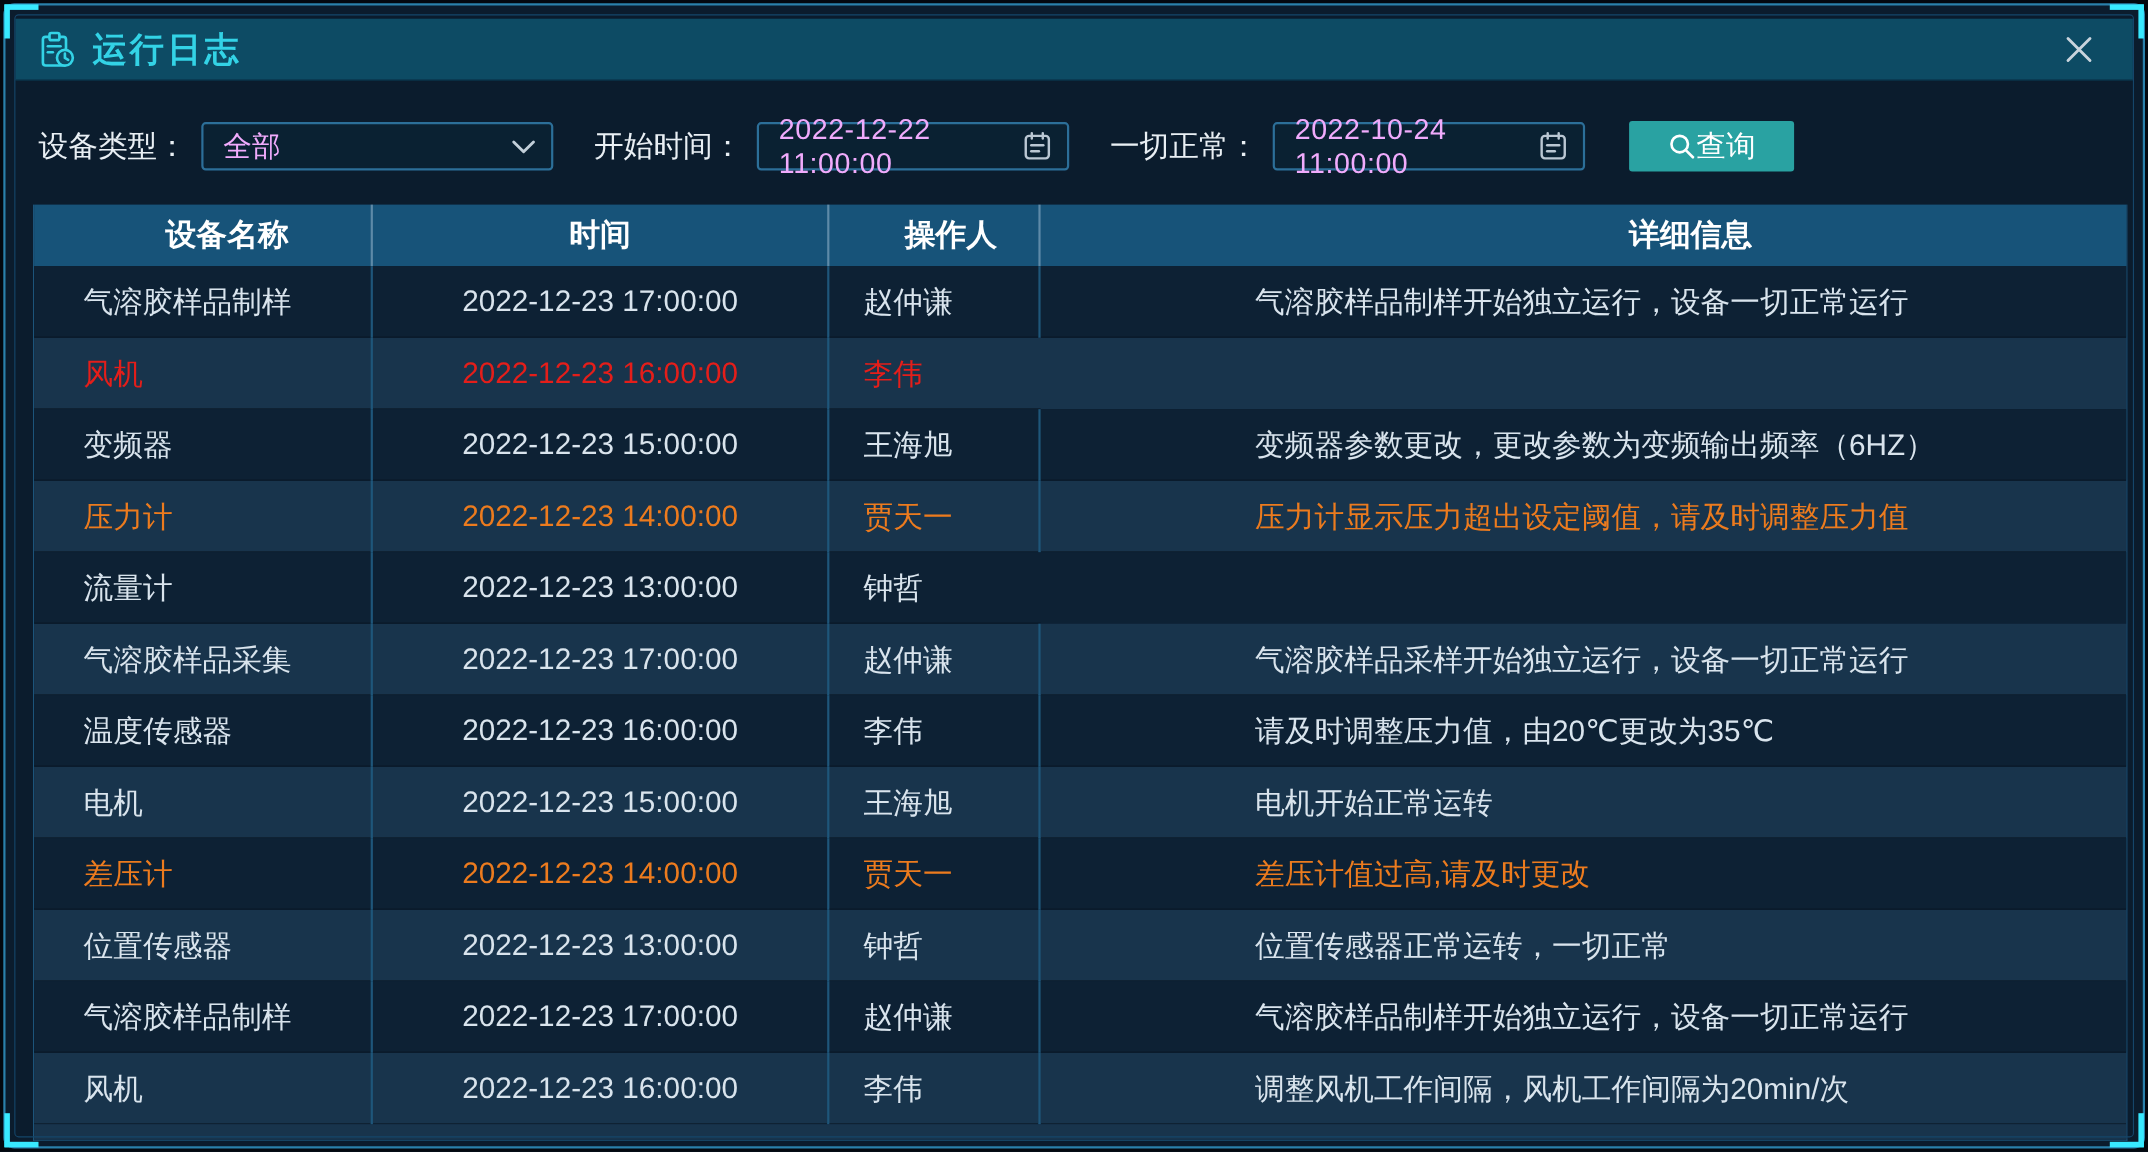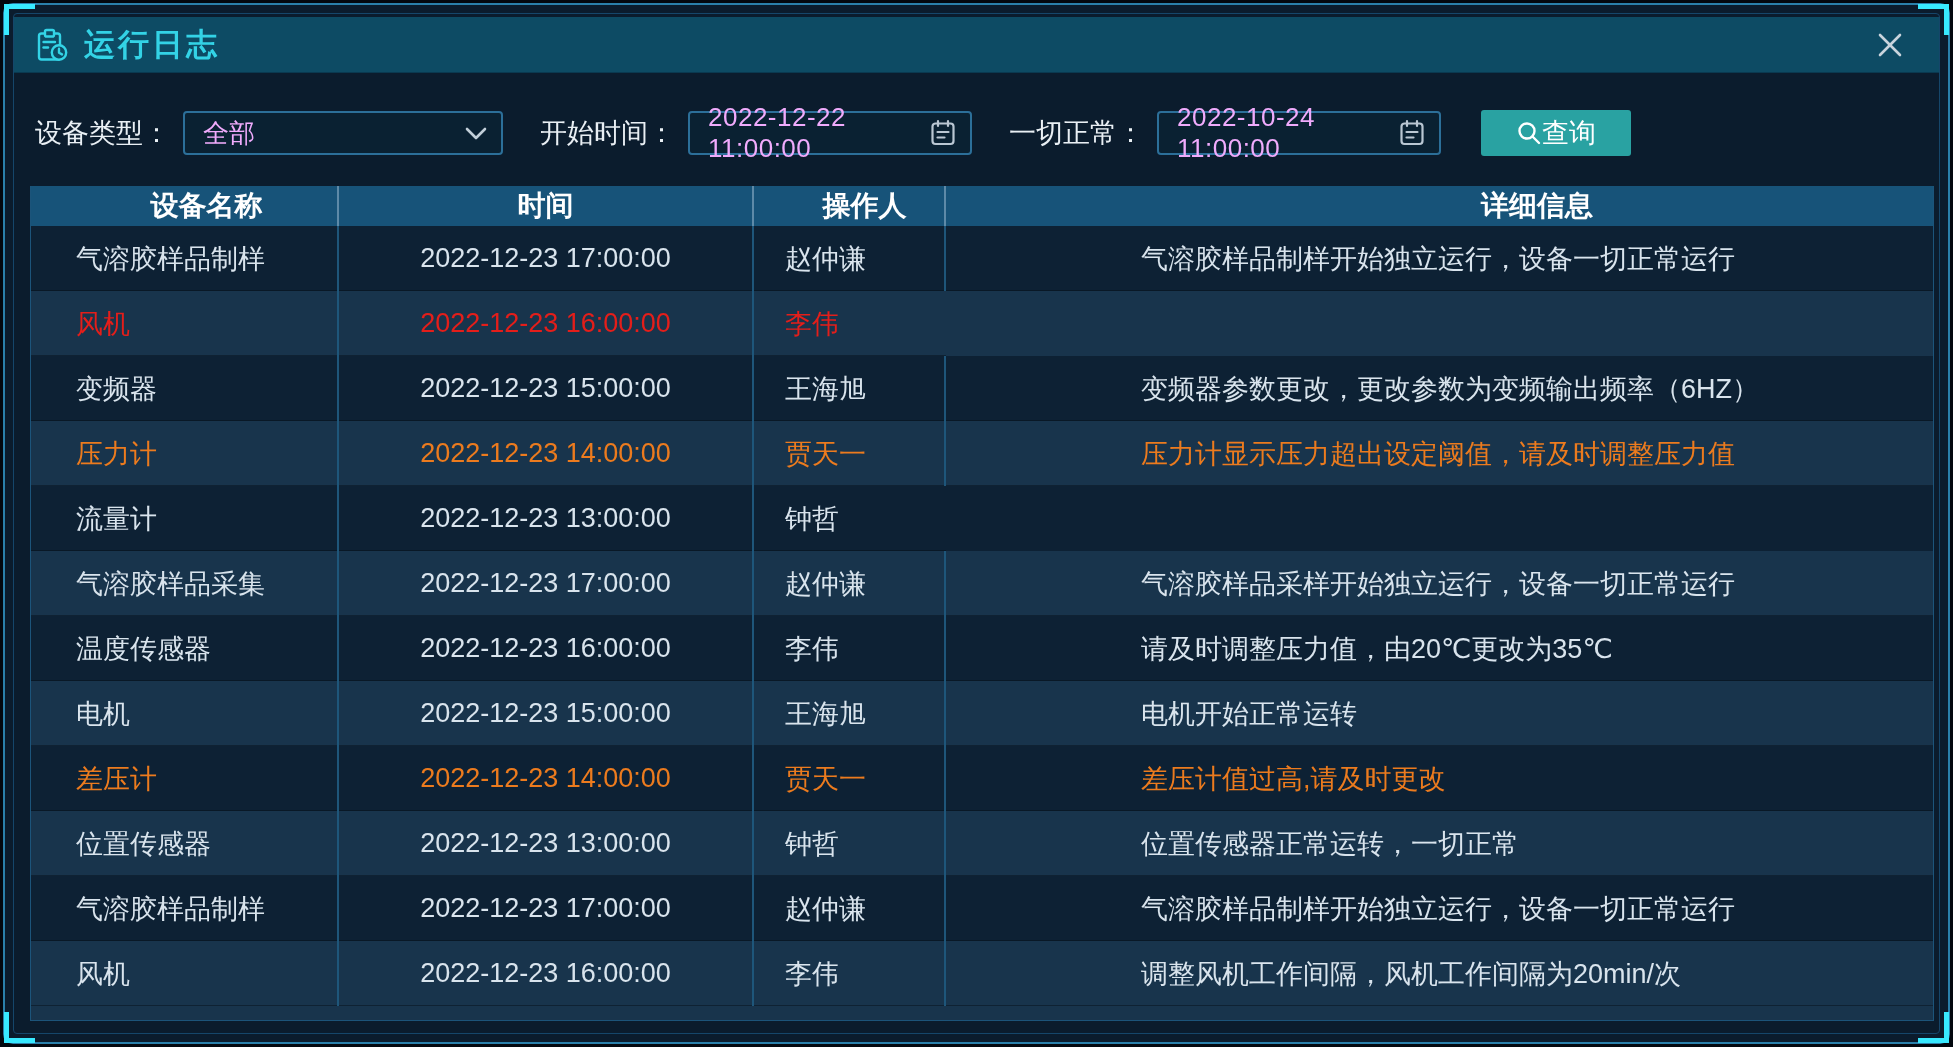--- a/index.html
+++ b/index.html
@@ -74,21 +74,21 @@
     color:#ffffff;font-size:27px;font-weight:500;cursor:pointer;
     font-family:inherit;
   }
 
   
   .log-table{
     position:absolute;left:25px;top:181px;width:1904px;box-sizing:border-box;
     border:1px solid #1c547a;border-top:none;
   }
   .thead,.row{display:grid;grid-template-columns:308px 415px 192px 1fr;}
-  .thead{height:40px;background:var(--header-bg);}
+  .thead{height:56px;background:var(--header-bg);}
   .thead .cell{
     justify-content:center;color:#ffffff;font-weight:700;font-size:28px;
     border-right:2px solid rgba(210,228,244,.38);
   }
   .thead .cell:last-child{border-right:none;}
   .row{height:65px;background:var(--row-odd);}
   .row:nth-child(even){background:var(--row-even);}
   .row-partial{height:14px;background:var(--row-even);}
   .cell{
     display:flex;align-items:center;box-sizing:border-box;

